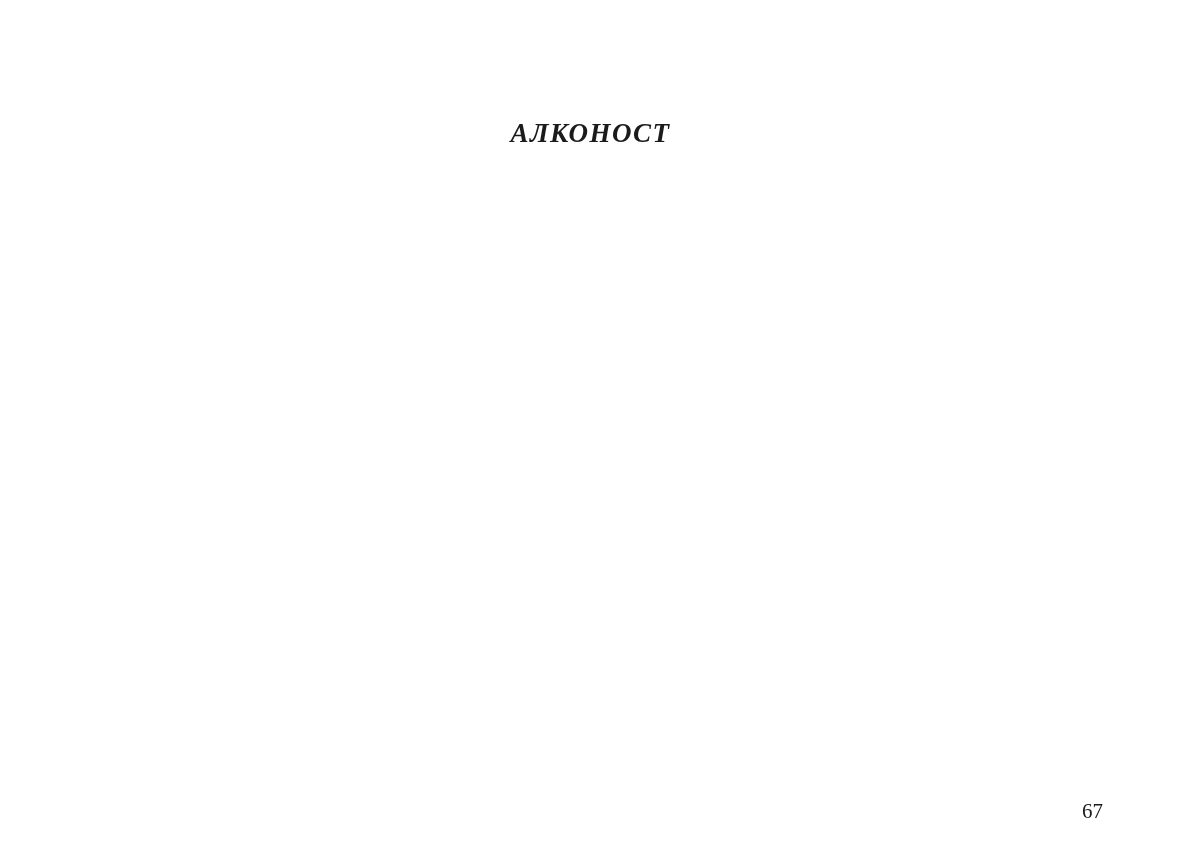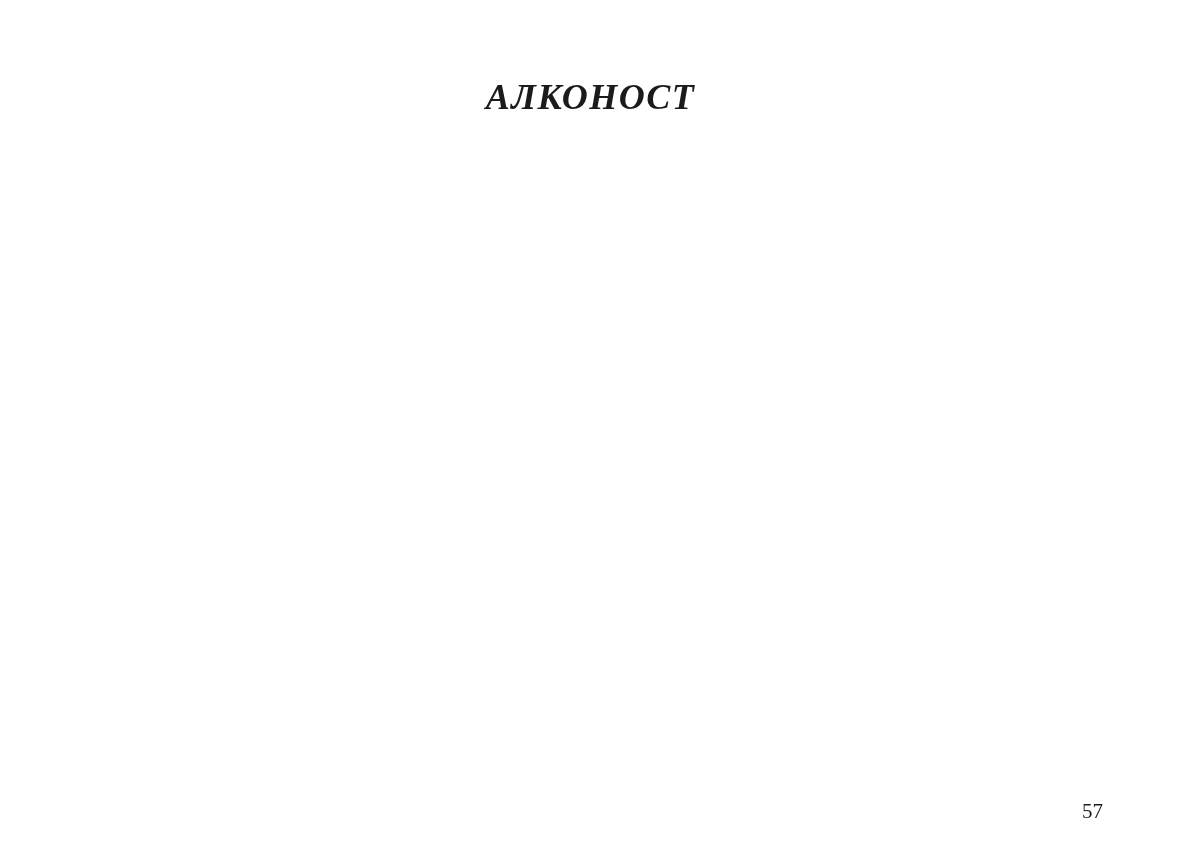--- a/index.html
+++ b/index.html
@@ -12,23 +12,23 @@
     width: 1181px;
     height: 856px;
     background: #ffffff;
     font-family: "Liberation Serif", serif;
     color: #1b1b1b;
     overflow: hidden;
     box-sizing: border-box;
   }
   .title {
     margin: 0;
-    padding-top: 76px;
+    padding-top: 118px;
     text-align: center;
-    font-size: 36px;
+    font-size: 27px;
     font-weight: bold;
     font-style: italic;
     letter-spacing: 1.5px;
   }
   .body-text {
     position: absolute;
     left: 85px;
     right: 80px;
     top: 138px;
   }
@@ -54,14 +54,14 @@
 </style>
 </head>
 <body>
 
 <div class="page">
   <h1 class="title">АЛКОНОСТ</h1>
 
   <div class="body-text">
   </div>
 
-  <div class="page-number">57</div>
+  <div class="page-number">67</div>
 </div>
 
 </body></html>

